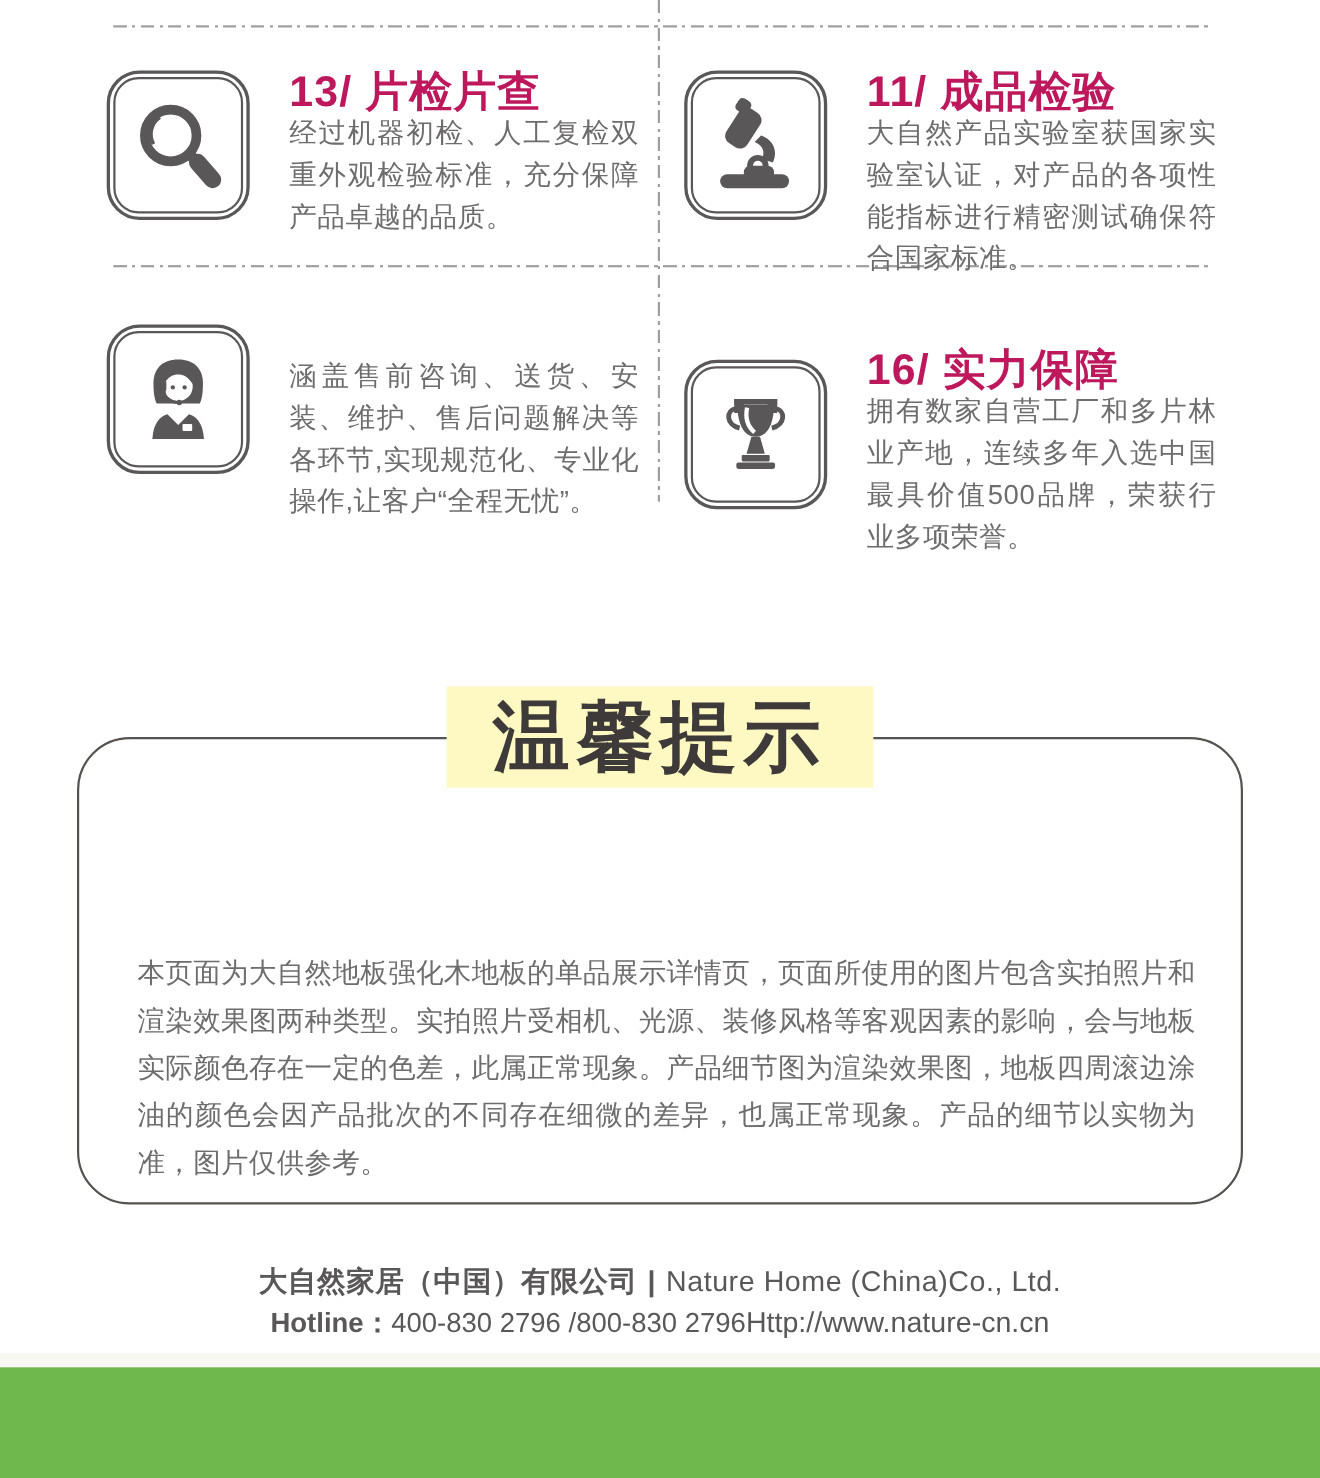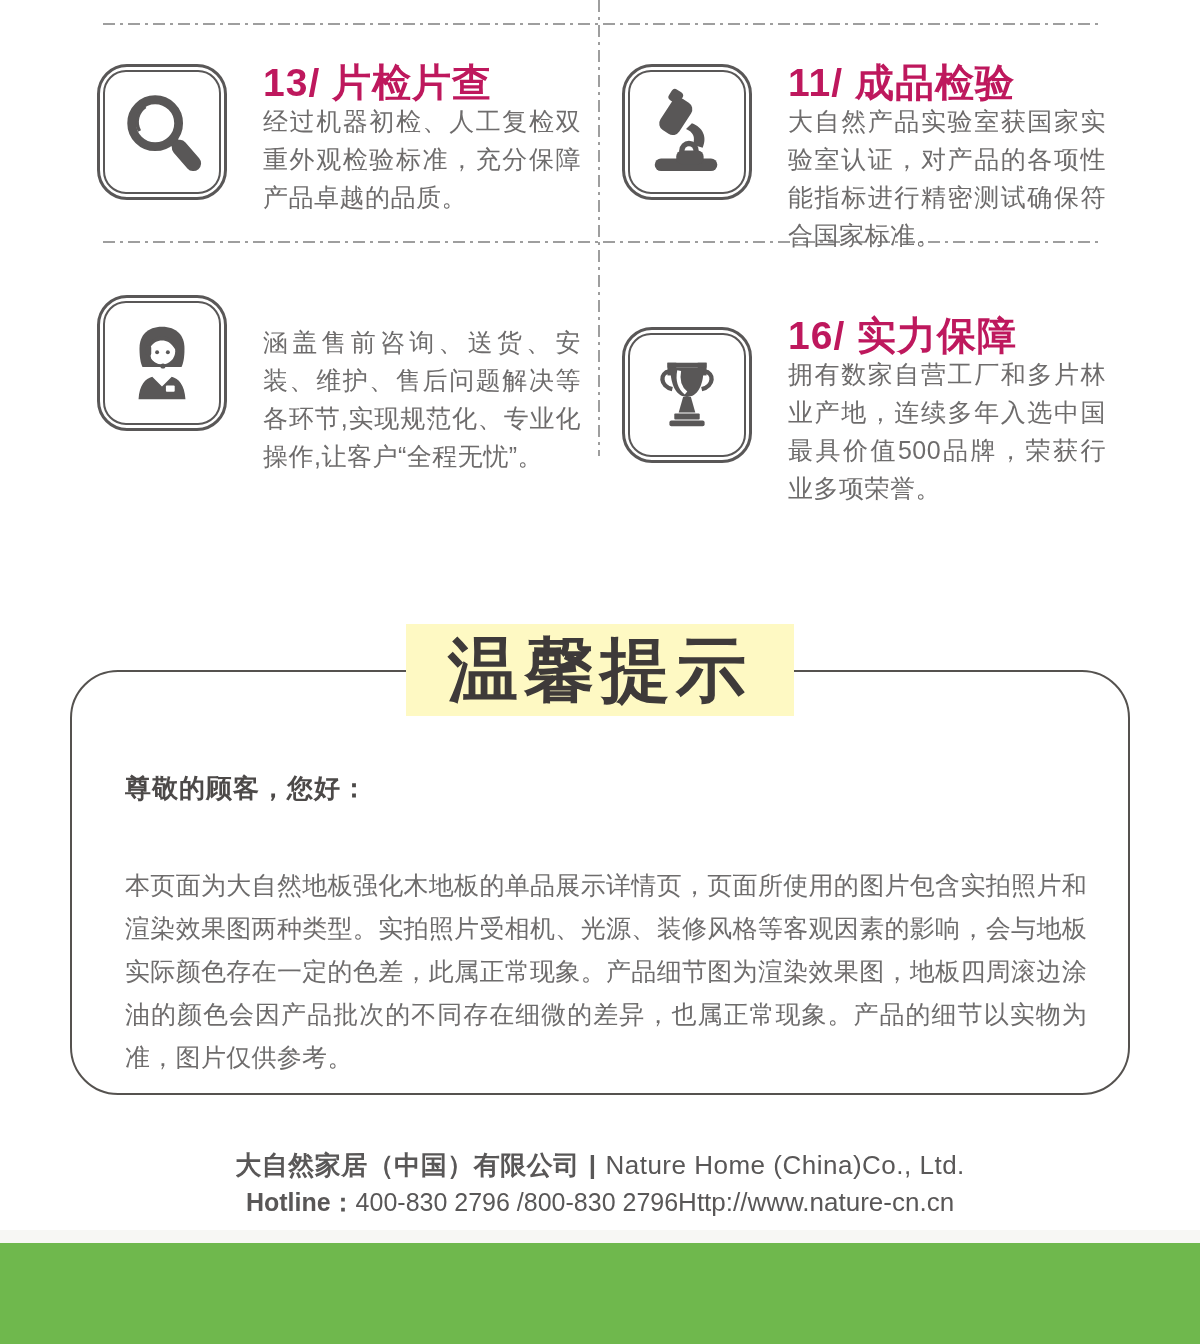--- a/index.html
+++ b/index.html
@@ -164,21 +164,20 @@
           </g>
         </svg>
       </div>
     </div>
     <div class="feature-title">16/ 实力保障</div>
     <div class="feature-desc">拥有数家自营工厂和多片林业产地，连续多年入选中国最具价值500品牌，荣获行业多项荣誉。</div>
   </div>
 
   <div class="tips-box"></div>
   <div class="tips-title">温馨提示</div>
-  <div class="tips-greeting">尊敬的顾客，您好：</div>
   <div class="tips-body">本页面为大自然地板强化木地板的单品展示详情页，页面所使用的图片包含实拍照片和渲染效果图两种类型。实拍照片受相机、光源、装修风格等客观因素的影响，会与地板实际颜色存在一定的色差，此属正常现象。产品细节图为渲染效果图，地板四周滚边涂油的颜色会因产品批次的不同存在细微的差异，也属正常现象。产品的细节以实物为准，图片仅供参考。</div>
 
   <div class="footer-line1">
     <span class="cn">大自然家居（中国）有限公司</span><span class="sep">|</span><span class="en">Nature Home (China)Co., Ltd.</span>
   </div>
   <div class="footer-line2">
     <span class="lbl">Hotline：</span><span>400-830 2796 /800-830 2796</span><span class="web">Http://www.nature-cn.cn</span>
   </div>
   <div class="footer-strip"></div>
   <div class="green-bar"></div>

